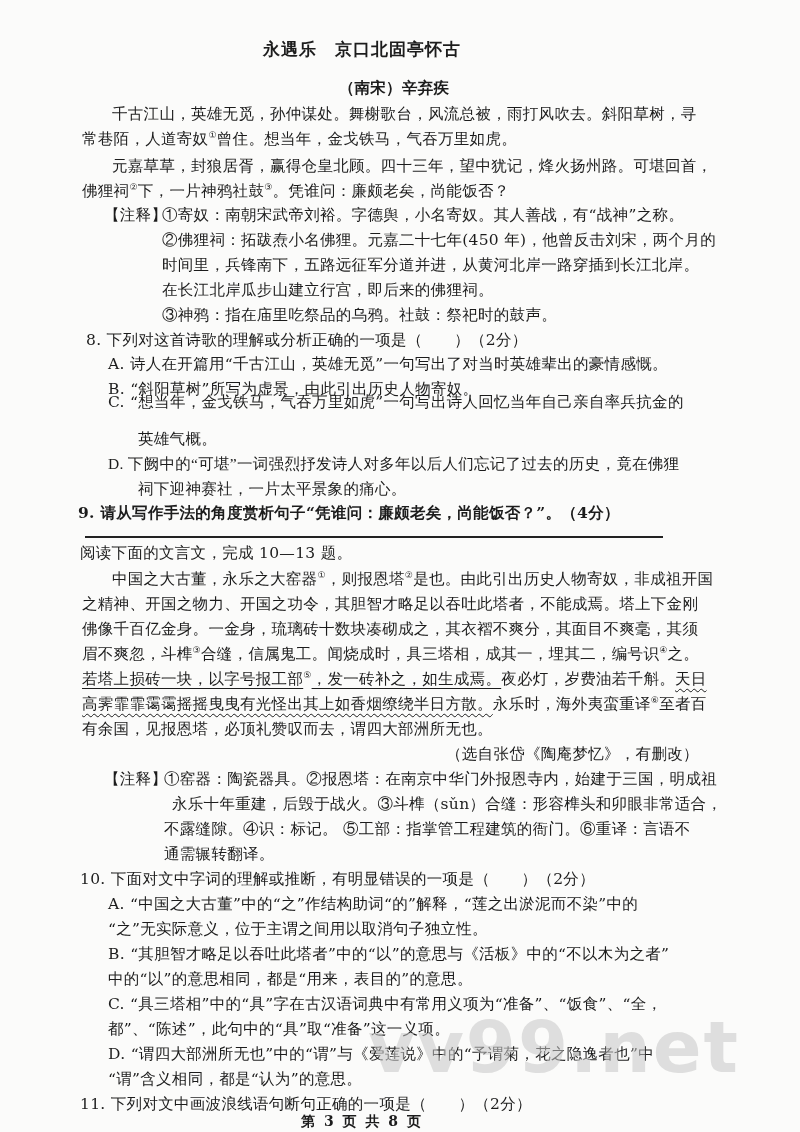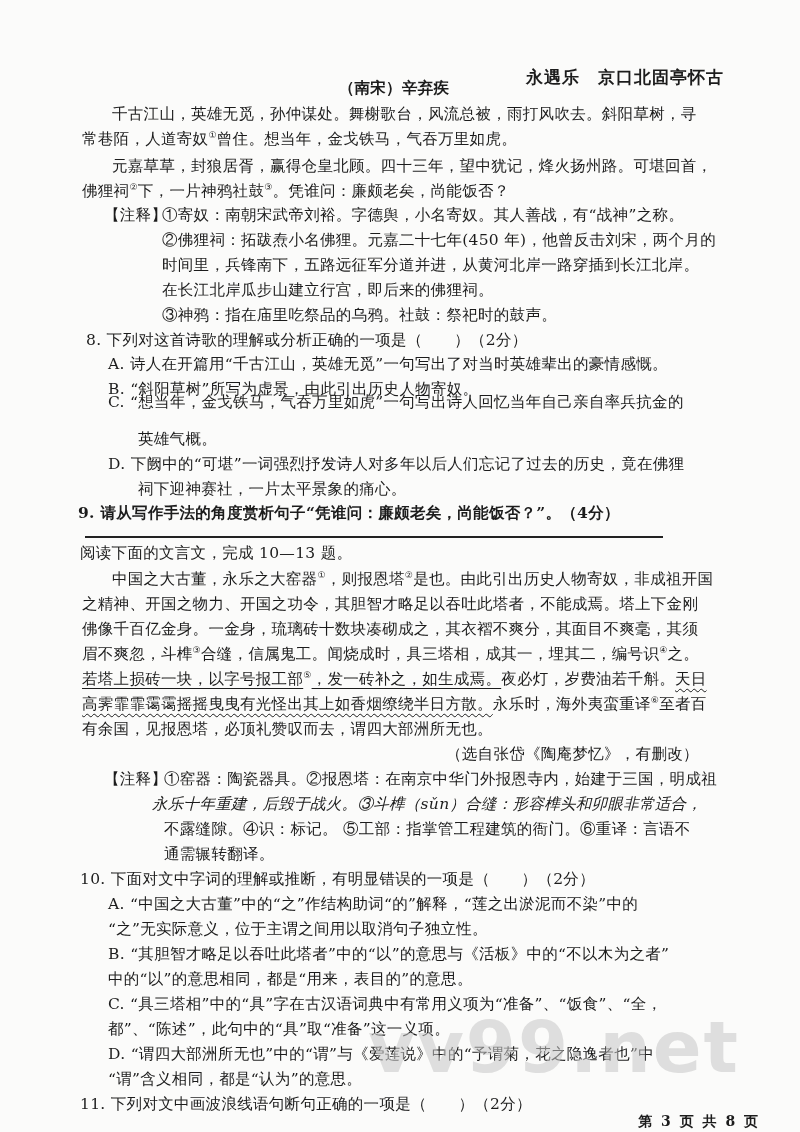--- a/index.html
+++ b/index.html
@@ -19,68 +19,68 @@
   .uline { text-decoration: underline; text-underline-offset: 4px; text-decoration-thickness: 1.3px; }
   .wavy { text-decoration: underline wavy; text-underline-offset: 4px; text-decoration-thickness: 1px; }
   .rule { position: absolute; left: 85px; top: 512px; width: 578px; height: 2px; background: #222; }
   .ghost { position: absolute; color: #d9d9d9; font-size: 14px; white-space: nowrap; }
   .watermark {
     position: absolute; left: 368px; top: 990px;
     font-family: "DejaVu Sans", "Liberation Sans", sans-serif;
     font-size: 72px; font-weight: bold; color: #c8c8c8; opacity: 0.55;
     letter-spacing: 2px;
   }
-  .footer { position: absolute; left: 0; width: 724px; top: 1090px; text-align: right; font-size: 14px; font-weight: bold; letter-spacing: 2px; padding-left: 36px; }
+  .footer { position: absolute; left: 0; width: 724px; top: 1090px; text-align: center; font-size: 14px; font-weight: bold; letter-spacing: 2px; }
 </style>
 </head>
 <body>
 
 <div class="page">
 
   <div class="ghost" style="left:600px;top:52px;">　</div>
 
-  <div class="line title" style="left:0;width:724px;text-align:right;top:66px;">永遇乐　京口北固亭怀古</div>
+  <div class="line title" style="left:0;width:724px;text-align:center;top:38px;">永遇乐　京口北固亭怀古</div>
   <div class="line sub" style="left:0;width:788px;text-align:center;top:77px;">（南宋）辛弃疾</div>
 
   <div class="line" style="left:112px;top:103px;">千古江山，英雄无觅，孙仲谋处。舞榭歌台，风流总被，雨打风吹去。斜阳草树，寻</div>
   <div class="line" style="left:82px;top:128px;"><span>常巷陌，人道寄奴</span><sup>①</sup><span>曾住。想当年，金戈铁马，气吞万里如虎。</span></div>
   <div class="line" style="left:112px;top:155px;">元嘉草草，封狼居胥，赢得仓皇北顾。四十三年，望中犹记，烽火扬州路。可堪回首，</div>
   <div class="line" style="left:82px;top:180px;"><span>佛狸祠</span><sup>②</sup><span>下，一片神鸦社鼓</span><sup>③</sup><span>。凭谁问：廉颇老矣，尚能饭否？</span></div>
 
   <div class="line" style="left:104px;top:204px;">【注释】</div>
   <div class="line" style="left:162px;top:204px;">①寄奴：南朝宋武帝刘裕。字德舆，小名寄奴。其人善战，有“战神”之称。</div>
   <div class="line" style="left:162px;top:229px;">②佛狸祠：拓跋焘小名佛狸。元嘉二十七年(450 年)，他曾反击刘宋，两个月的</div>
   <div class="line" style="left:162px;top:254px;">时间里，兵锋南下，五路远征军分道并进，从黄河北岸一路穿插到长江北岸。</div>
   <div class="line" style="left:162px;top:279px;">在长江北岸瓜步山建立行宫，即后来的佛狸祠。</div>
   <div class="line" style="left:162px;top:304px;">③神鸦：指在庙里吃祭品的乌鸦。社鼓：祭祀时的鼓声。</div>
 
   <div class="line" style="left:86px;top:329px;">8. 下列对这首诗歌的理解或分析正确的一项是（　　）（2分）</div>
   <div class="line" style="left:108px;top:353px;">A. 诗人在开篇用“千古江山，英雄无觅”一句写出了对当时英雄辈出的豪情感慨。</div>
   <div class="line" style="left:108px;top:378px;">B. “斜阳草树”所写为虚景，由此引出历史人物寄奴。</div>
   <div class="line" style="left:108px;top:391px;">C. “想当年，金戈铁马，气吞万里如虎”一句写出诗人回忆当年自己亲自率兵抗金的</div>
   <div class="line" style="left:138px;top:428px;">英雄气概。</div>
-  <div class="line" style="left:108px;top:453px;">D. 下阙中的“可堪”一词强烈抒发诗人对多年以后人们忘记了过去的历史，竟在佛狸</div>
+  <div class="line" style="left:108px;top:453px;font-family:Liberation Serif, serif;">D. 下阙中的“可堪”一词强烈抒发诗人对多年以后人们忘记了过去的历史，竟在佛狸</div>
   <div class="line" style="left:138px;top:478px;">祠下迎神赛社，一片太平景象的痛心。</div>
 
   <div class="line bold" style="left:78px;top:502px;">9. 请从写作手法的角度赏析句子“凭谁问：廉颇老矣，尚能饭否？”。（4分）</div>
   <div class="rule" style="top:536px;"></div>
 
   <div class="line" style="left:80px;top:542px;">阅读下面的文言文，完成 10—13 题。</div>
   <div class="line" style="left:112px;top:568px;"><span>中国之大古董，永乐之大窑器</span><sup>①</sup><span>，则报恩塔</span><sup>②</sup><span>是也。由此引出历史人物寄奴，非成祖开国</span></div>
   <div class="line" style="left:82px;top:593px;">之精神、开国之物力、开国之功令，其胆智才略足以吞吐此塔者，不能成焉。塔上下金刚</div>
   <div class="line" style="left:82px;top:618px;">佛像千百亿金身。一金身，琉璃砖十数块凑砌成之，其衣褶不爽分，其面目不爽毫，其须</div>
   <div class="line" style="left:82px;top:643px;"><span>眉不爽忽，斗榫</span><sup>③</sup><span>合缝，信属鬼工。闻烧成时，具三塔相，成其一，埋其二，编号识</span><sup>④</sup><span>之。</span></div>
   <div class="line" style="left:82px;top:668px;"><span class="uline">若塔上损砖一块，以字号报工部</span><sup>⑤</sup><span class="uline">，发一砖补之，如生成焉。</span><span>夜必灯，岁费油若千斛。</span><span class="wavy">天日</span></div>
   <div class="line" style="left:82px;top:693px;"><span class="wavy">高霁霏霏霭霭摇摇曳曳有光怪出其上如香烟缭绕半日方散。</span><span>永乐时，海外夷蛮重译</span><sup>⑥</sup><span>至者百</span></div>
   <div class="line" style="left:82px;top:718px;">有余国，见报恩塔，必顶礼赞叹而去，谓四大部洲所无也。</div>
   <div class="line" style="left:446px;top:743px;">（选自张岱《陶庵梦忆》，有删改）</div>
 
   <div class="line" style="left:104px;top:768px;">【注释】</div>
   <div class="line" style="left:164px;top:768px;">①窑器：陶瓷器具。②报恩塔：在南京中华门外报恩寺内，始建于三国，明成祖</div>
-  <div class="line" style="left:152px;top:793px;font-style:italic;">永乐十年重建，后毁于战火。③斗榫（sǔn）合缝：形容榫头和卯眼非常适合，</div>
+  <div class="line" style="left:172px;top:793px;">永乐十年重建，后毁于战火。③斗榫（sǔn）合缝：形容榫头和卯眼非常适合，</div>
   <div class="line" style="left:164px;top:818px;">不露缝隙。④识：标记。 ⑤工部：指掌管工程建筑的衙门。⑥重译：言语不</div>
   <div class="line" style="left:164px;top:843px;">通需辗转翻译。</div>
 
   <div class="line" style="left:80px;top:868px;">10. 下面对文中字词的理解或推断，有明显错误的一项是（　　）（2分）</div>
   <div class="line" style="left:108px;top:893px;">A. “中国之大古董”中的“之”作结构助词“的”解释，“莲之出淤泥而不染”中的</div>
   <div class="line" style="left:108px;top:918px;">“之”无实际意义，位于主谓之间用以取消句子独立性。</div>
   <div class="line" style="left:108px;top:943px;">B. “其胆智才略足以吞吐此塔者”中的“以”的意思与《活板》中的“不以木为之者”</div>
   <div class="line" style="left:108px;top:968px;">中的“以”的意思相同，都是“用来，表目的”的意思。</div>
   <div class="line" style="left:108px;top:993px;">C. “具三塔相”中的“具”字在古汉语词典中有常用义项为“准备”、“饭食”、“全，</div>
   <div class="line" style="left:108px;top:1018px;">都”、“陈述”，此句中的“具”取“准备”这一义项。</div>

